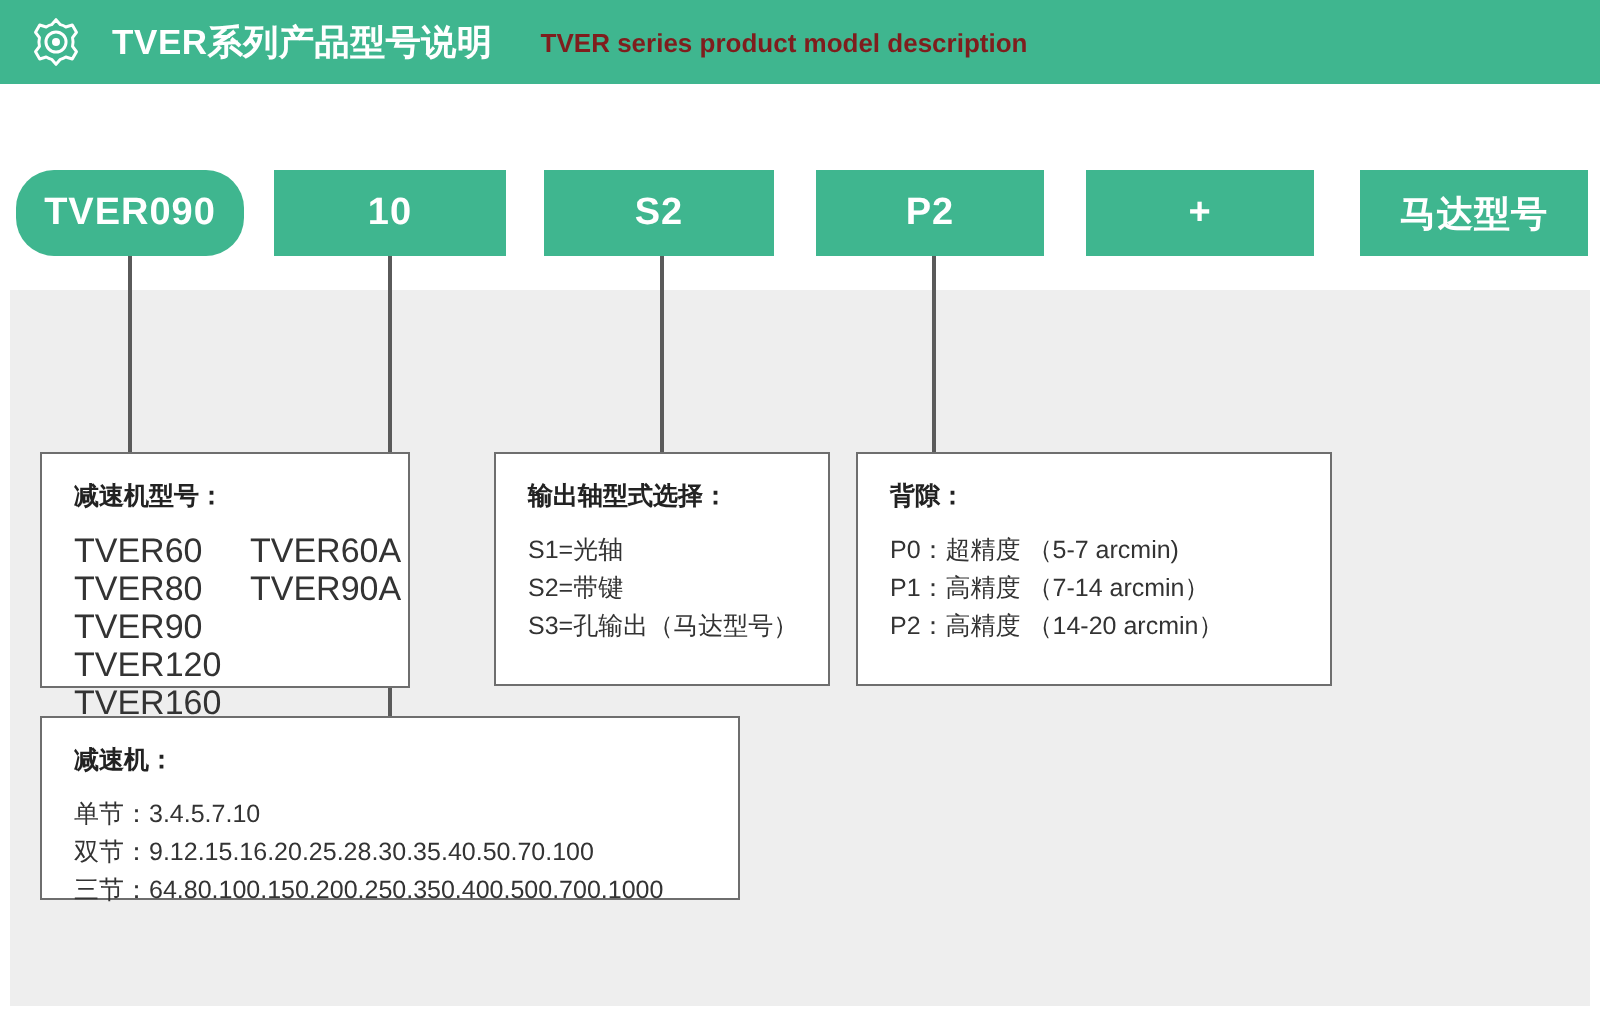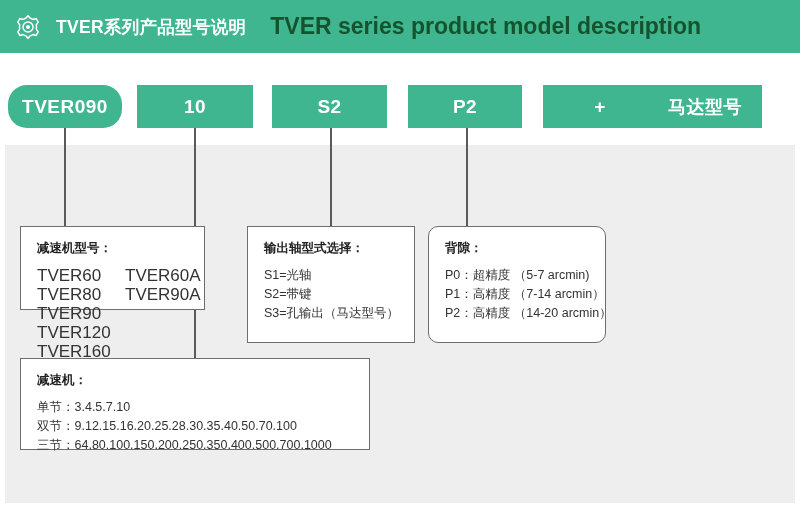--- a/index.html
+++ b/index.html
@@ -14,42 +14,42 @@
     position: relative;
     width: 800px;
     height: 505px;
     background: #ffffff;
   }
 
   
   #header {
     position: absolute;
     left: 0; top: 0;
-    width: 800px; height: 53px;
+    width: 800px; height: 42px;
     background: #3fb68f;
     display: flex;
     align-items: center;
     padding-left: 14px;
   }
   #gear-icon {
     width: 28px; height: 28px;
     flex: 0 0 auto;
     margin-right: 14px;
     display: block;
   }
   #header-title-cn {
     color: #ffffff;
     font-size: 17.5px;
     font-weight: bold;
     letter-spacing: 0.3px;
     white-space: nowrap;
   }
   #header-title-en {
-    color: #14532d;
-    font-size: 23px;
+    color: #7f1d1d;
+    font-size: 13px;
     font-weight: bold;
     margin-left: 24px;
     white-space: nowrap;
   }
 
   
   #canvas {
     position: absolute;
     left: 5px; top: 145px;
     width: 790px; height: 358px;
@@ -137,30 +137,30 @@
   </div>
   <div class="code-bar" style="left:272px; width:115px;">
     <span>S2</span>
   </div>
   <div class="code-bar" style="left:408px; width:114px;">
     <span>P2</span>
   </div>
   <div class="code-bar" style="left:543px; width:114px;">
     <span>+</span>
   </div>
-  <div class="code-bar cjk" style="left:648px; width:114px;">
+  <div class="code-bar cjk" style="left:680px; width:114px;">
     <span>马达型号</span>
   </div>
 
   <div class="connector" style="left:64px;  top:128px; height:98px;"></div>
   <div class="connector" style="left:194px; top:128px; height:230px;"></div>
   <div class="connector" style="left:330px; top:128px; height:98px;"></div>
   <div class="connector" style="left:466px; top:128px; height:98px;"></div>
 
-  <div class="info-box" style="left:20px; top:226px; width:185px; height:84px;">
+  <div class="info-box" style="left:20px; top:226px; width:185px; height:118px;">
     <div class="info-title">减速机型号：</div>
     <div class="two-col-line">
       <span class="c1">TVER60</span>
       <span class="c2">TVER60A</span>
     </div>
     <div class="two-col-line">
       <span class="c1">TVER80</span>
       <span class="c2">TVER90A</span>
     </div>
     <div class="two-col-line">
@@ -177,21 +177,21 @@
     </div>
   </div>
 
   <div class="info-box" style="left:247px; top:226px; width:168px; height:117px;">
     <div class="info-title">输出轴型式选择：</div>
     <div class="info-line">S1=光轴</div>
     <div class="info-line">S2=带键</div>
     <div class="info-line">S3=孔输出（马达型号）</div>
   </div>
 
-  <div class="info-box" style="left:428px; top:226px; width:178px; height:117px;border-radius:10px;">
+  <div class="info-box" style="left:428px; top:226px; width:238px; height:117px;">
     <div class="info-title">背隙：</div>
     <div class="info-line">P0：超精度 （5-7 arcmin)</div>
     <div class="info-line">P1：高精度 （7-14 arcmin）</div>
     <div class="info-line">P2：高精度 （14-20 arcmin）</div>
   </div>
 
   <div class="info-box" style="left:20px; top:358px; width:350px; height:92px;">
     <div class="info-title">减速机：</div>
     <div class="info-line">单节：3.4.5.7.10</div>
     <div class="info-line">双节：9.12.15.16.20.25.28.30.35.40.50.70.100</div>

